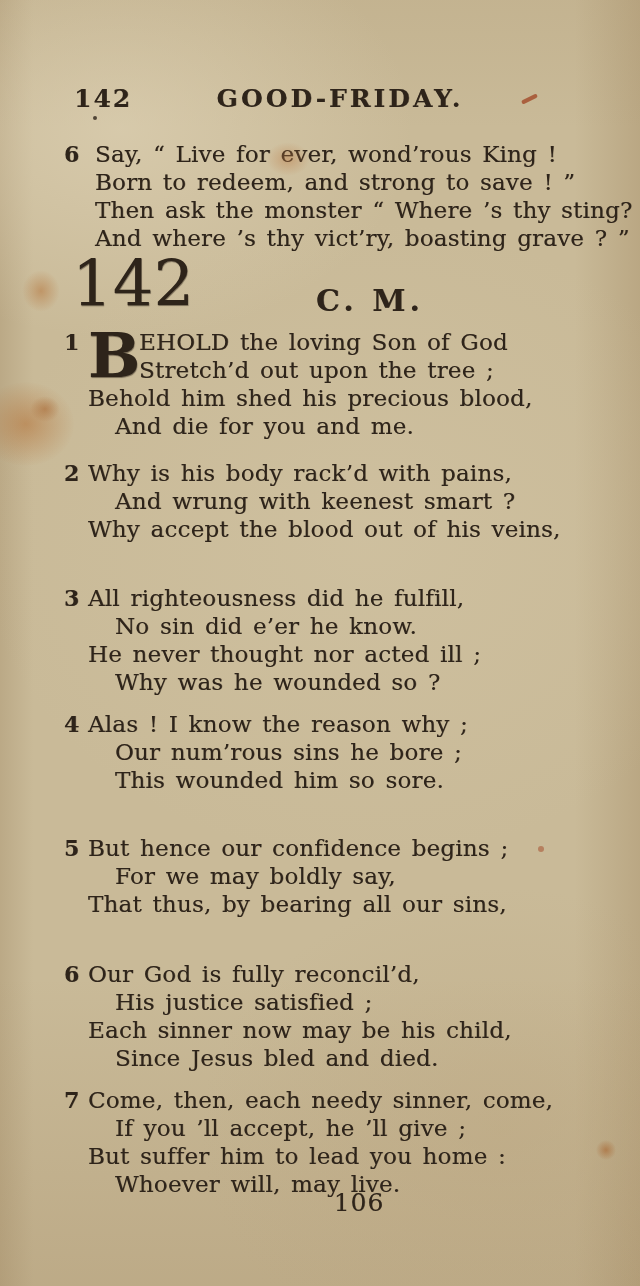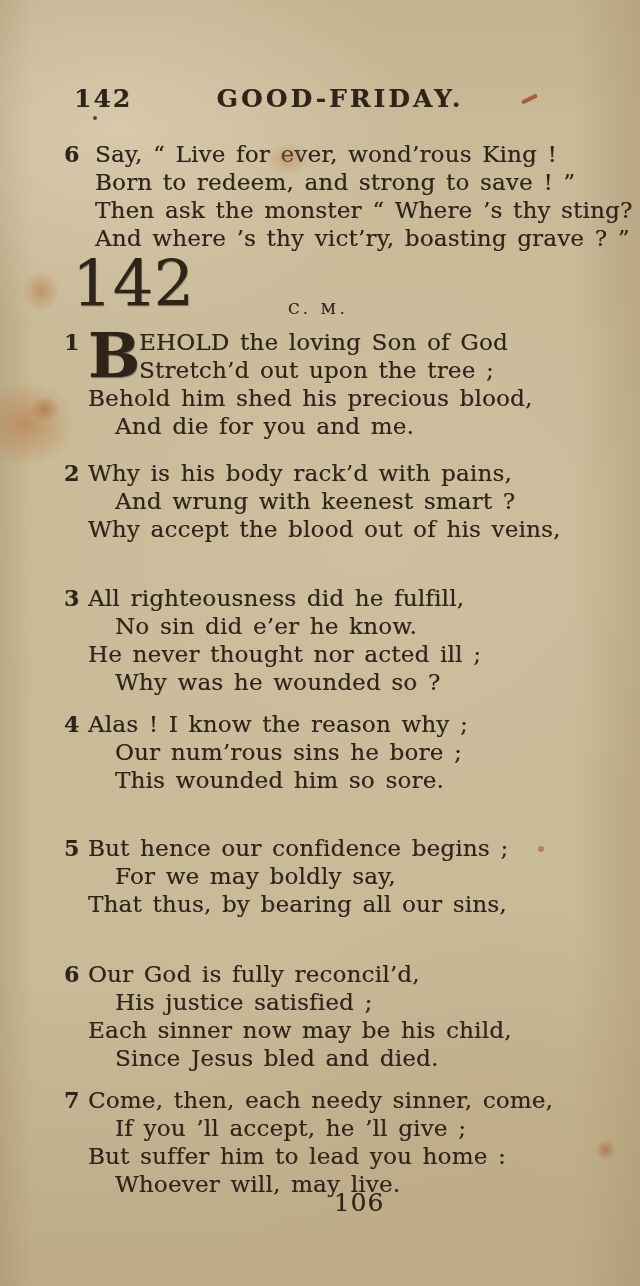--- a/index.html
+++ b/index.html
@@ -26,21 +26,21 @@
   .verse{position:absolute;left:0;right:26px;}
   .vnum{position:absolute;left:64px;top:1px;font-size:22px;font-weight:bold;}
   .vlines{padding-left:88px;}
   .prev .vlines{padding-left:95px;}
   .vline{font-size:23px;line-height:28px;letter-spacing:0.2px;word-spacing:3px;white-space:nowrap;}
   .vline.indent{padding-left:27px;}
   
   .hymn-hd{position:absolute;top:256px;left:0;right:26px;height:66px;}
   .hymn-number{position:absolute;left:72px;top:-4px;font-size:64px;line-height:64px;font-weight:500;
     text-shadow:0.6px 0.6px 0.7px rgba(46,36,26,0.5);}
-  .meter{position:absolute;left:288px;bottom:4px;font-size:15px;font-weight:400;letter-spacing:4px;}
+  .meter{position:absolute;left:316px;bottom:4px;font-size:30px;font-weight:700;letter-spacing:4px;}
   
   .drop-cap{float:left;width:44px;height:52px;font-size:62px;line-height:50px;font-weight:bold;
     margin:3px 7px 0 0;text-shadow:0.6px 0.6px 0.8px rgba(46,36,26,0.5);}
   
   .ftr{position:absolute;top:1188px;left:50px;right:0;text-align:center;font-size:25px;letter-spacing:1px;}
   
   .edge-right{position:absolute;top:0;right:0;width:26px;height:100%;
     background:linear-gradient(to right, rgba(120,95,60,0) 0%, rgba(130,103,66,0.45) 28%, #8a7452 55%, #4a3822 78%, #2f2212 100%);}
   .stain{position:absolute;border-radius:50%;pointer-events:none;}
   .stain-a{left:22px;top:270px;width:38px;height:42px;

